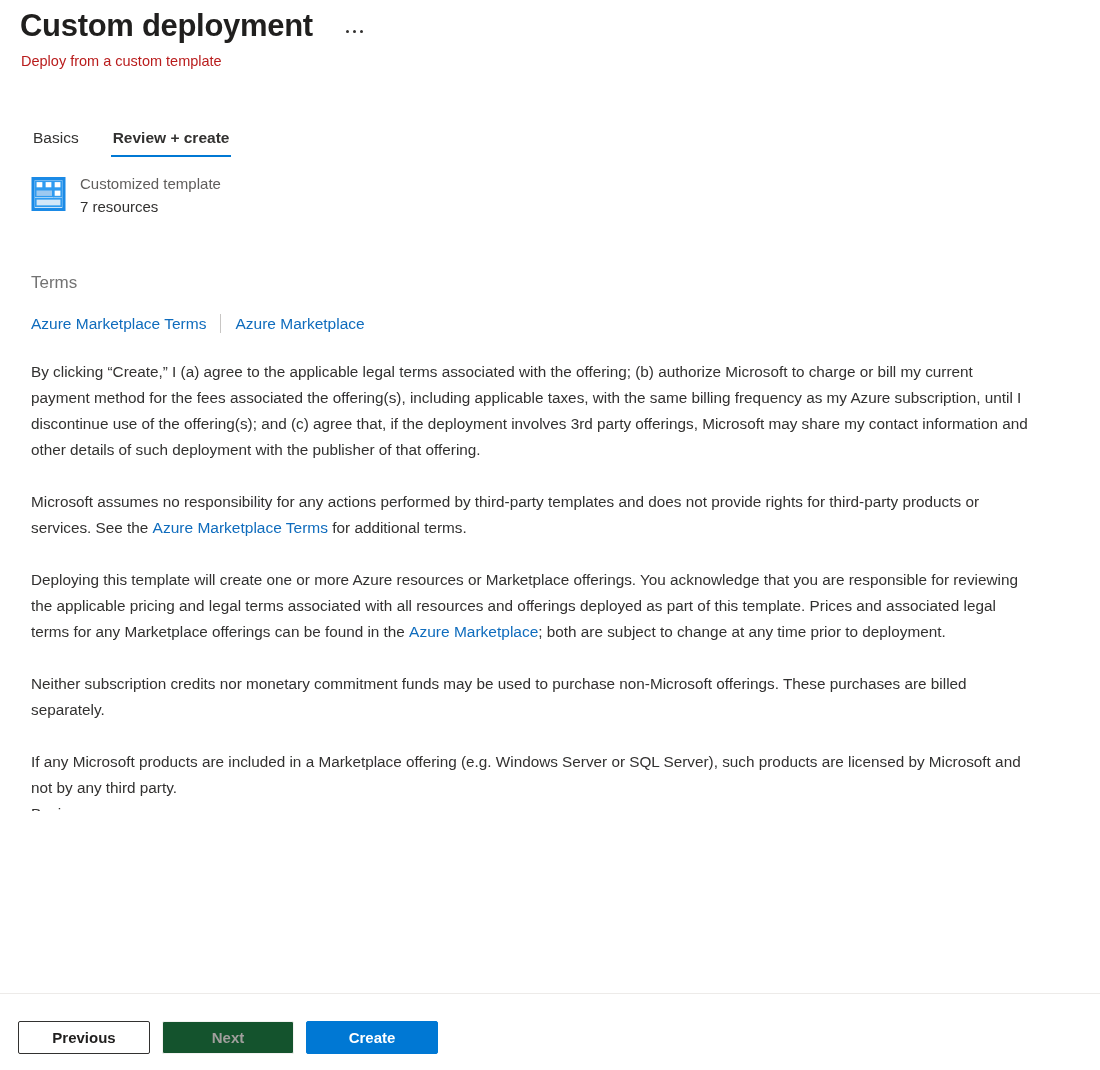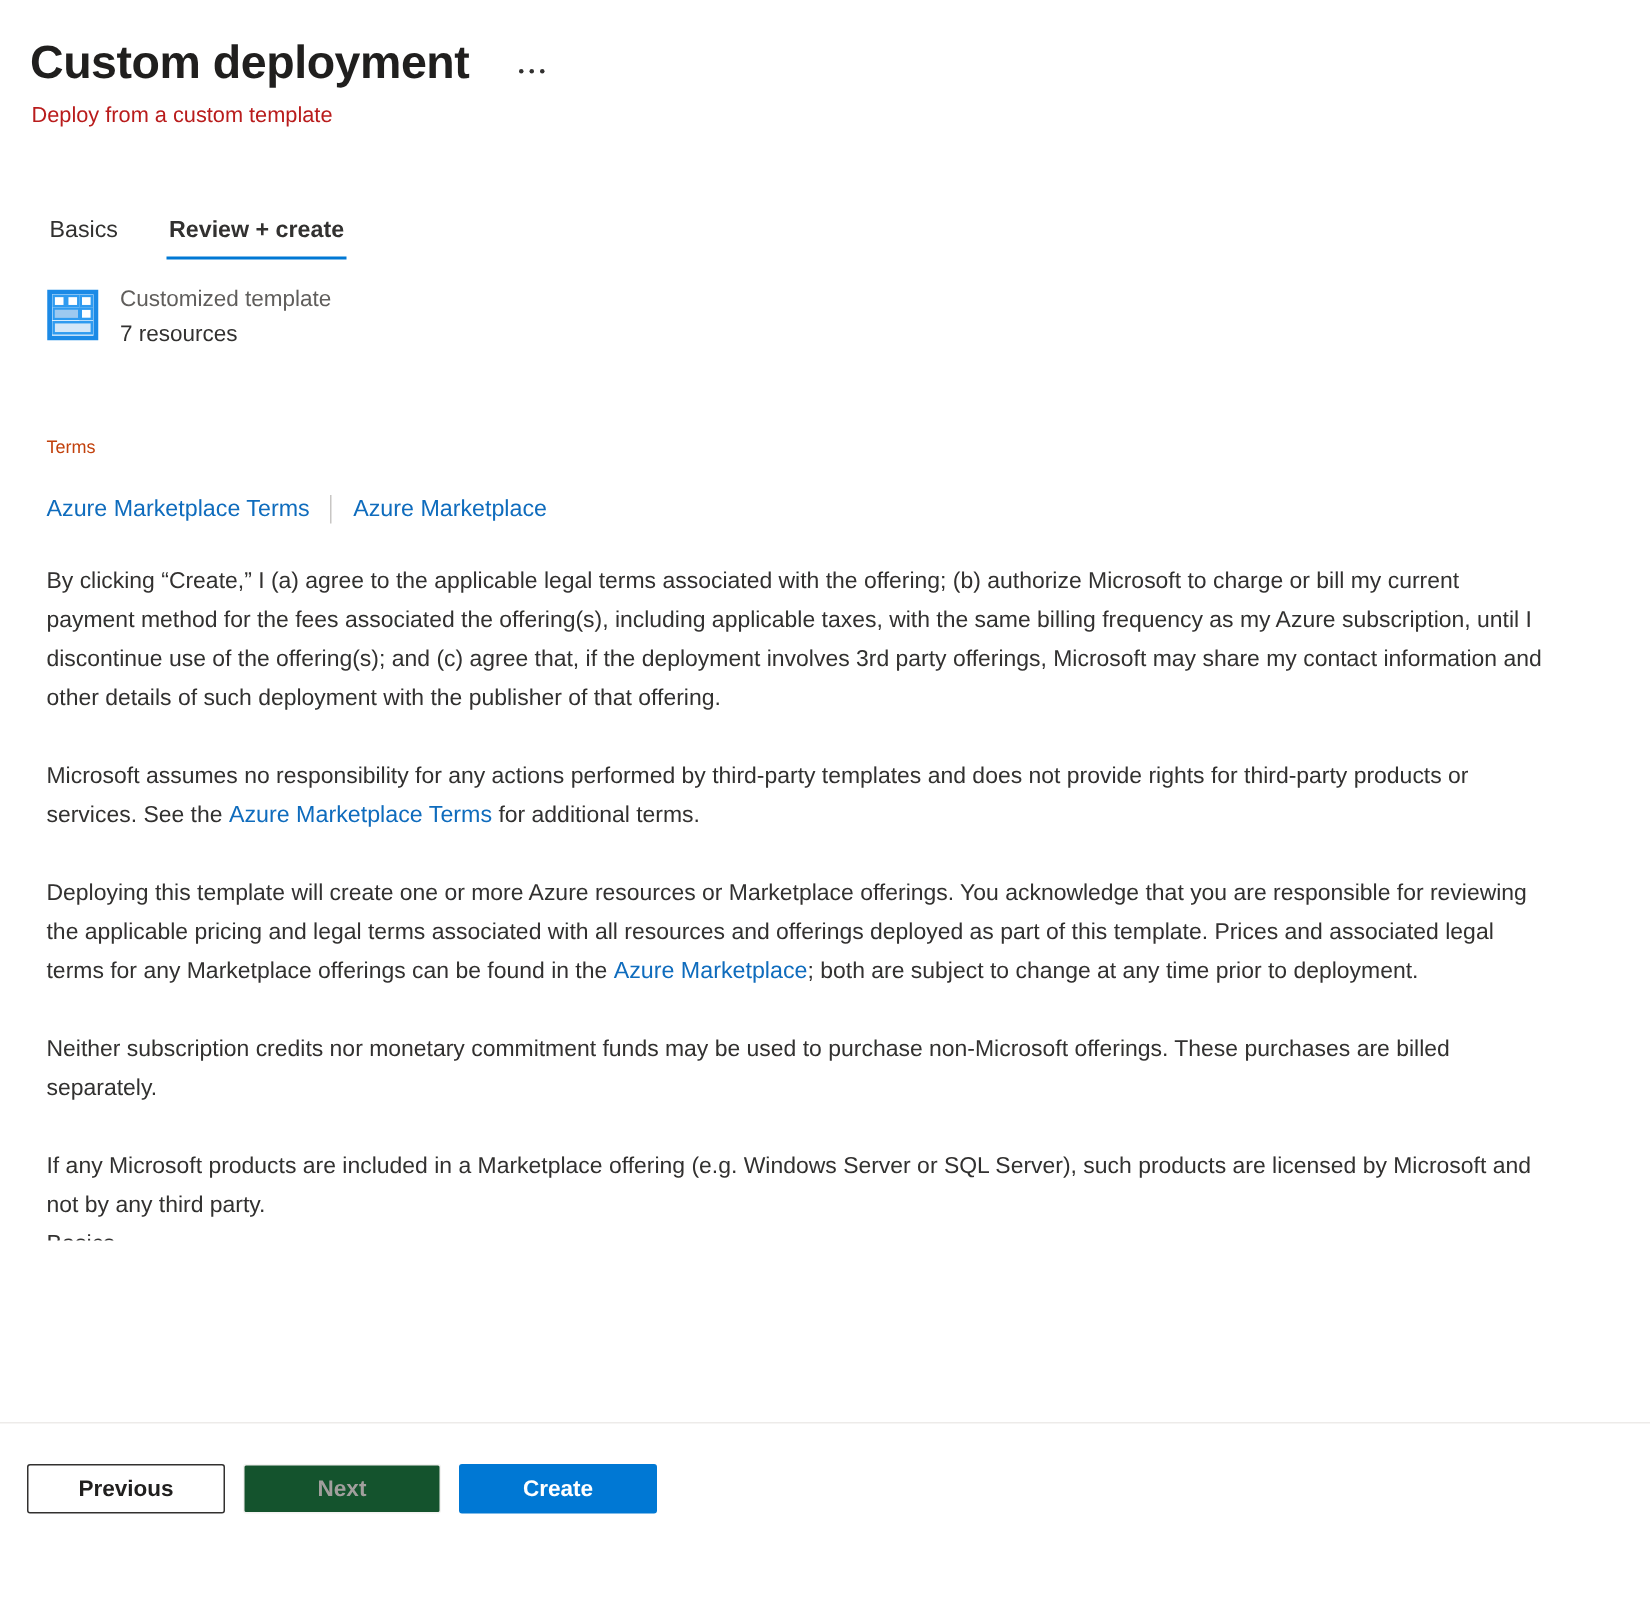--- a/index.html
+++ b/index.html
@@ -24,21 +24,21 @@
   }
 
   
   .content {
     position: absolute;
     left: 0;
     top: 0;
     right: 0;
     bottom: 98px;
     overflow: hidden;
-    padding: 16px 20px;
+    padding: 0 20px;
     box-sizing: border-box;
   }
 
   
   .header-row {
     display: flex;
     align-items: flex-start;
     margin-top: 6px;
   }
   .page-title {
@@ -140,23 +140,23 @@
     text-align: right;
   }
   .summary-count {
     font-size: 15px;
     line-height: 23px;
     color: #323130;
   }
 
   
   .terms-heading {
-    font-size: 12px;
+    font-size: 17px;
     line-height: 21px;
-    color: #c2410c;
+    color: #737373;
     margin: 54px 0 0 11px;
   }
   .links-row {
     display: flex;
     align-items: center;
     margin: 20px 0 0 11px;
   }
   a.link {
     color: #0f6cbd;
     text-decoration: none;
@@ -191,21 +191,21 @@
     height: 8px;
     overflow: hidden;
   }
 
   
   .footer {
     position: absolute;
     left: 0;
     right: 0;
     bottom: 0;
-    height: 122px;
+    height: 77px;
     border-top: 1px solid #edebe9;
     background: #ffffff;
     box-sizing: border-box;
     padding: 27px 0 0 18px;
     display: flex;
     align-items: flex-start;
     gap: 12px;
   }
   button.btn {
     font-family: inherit;

